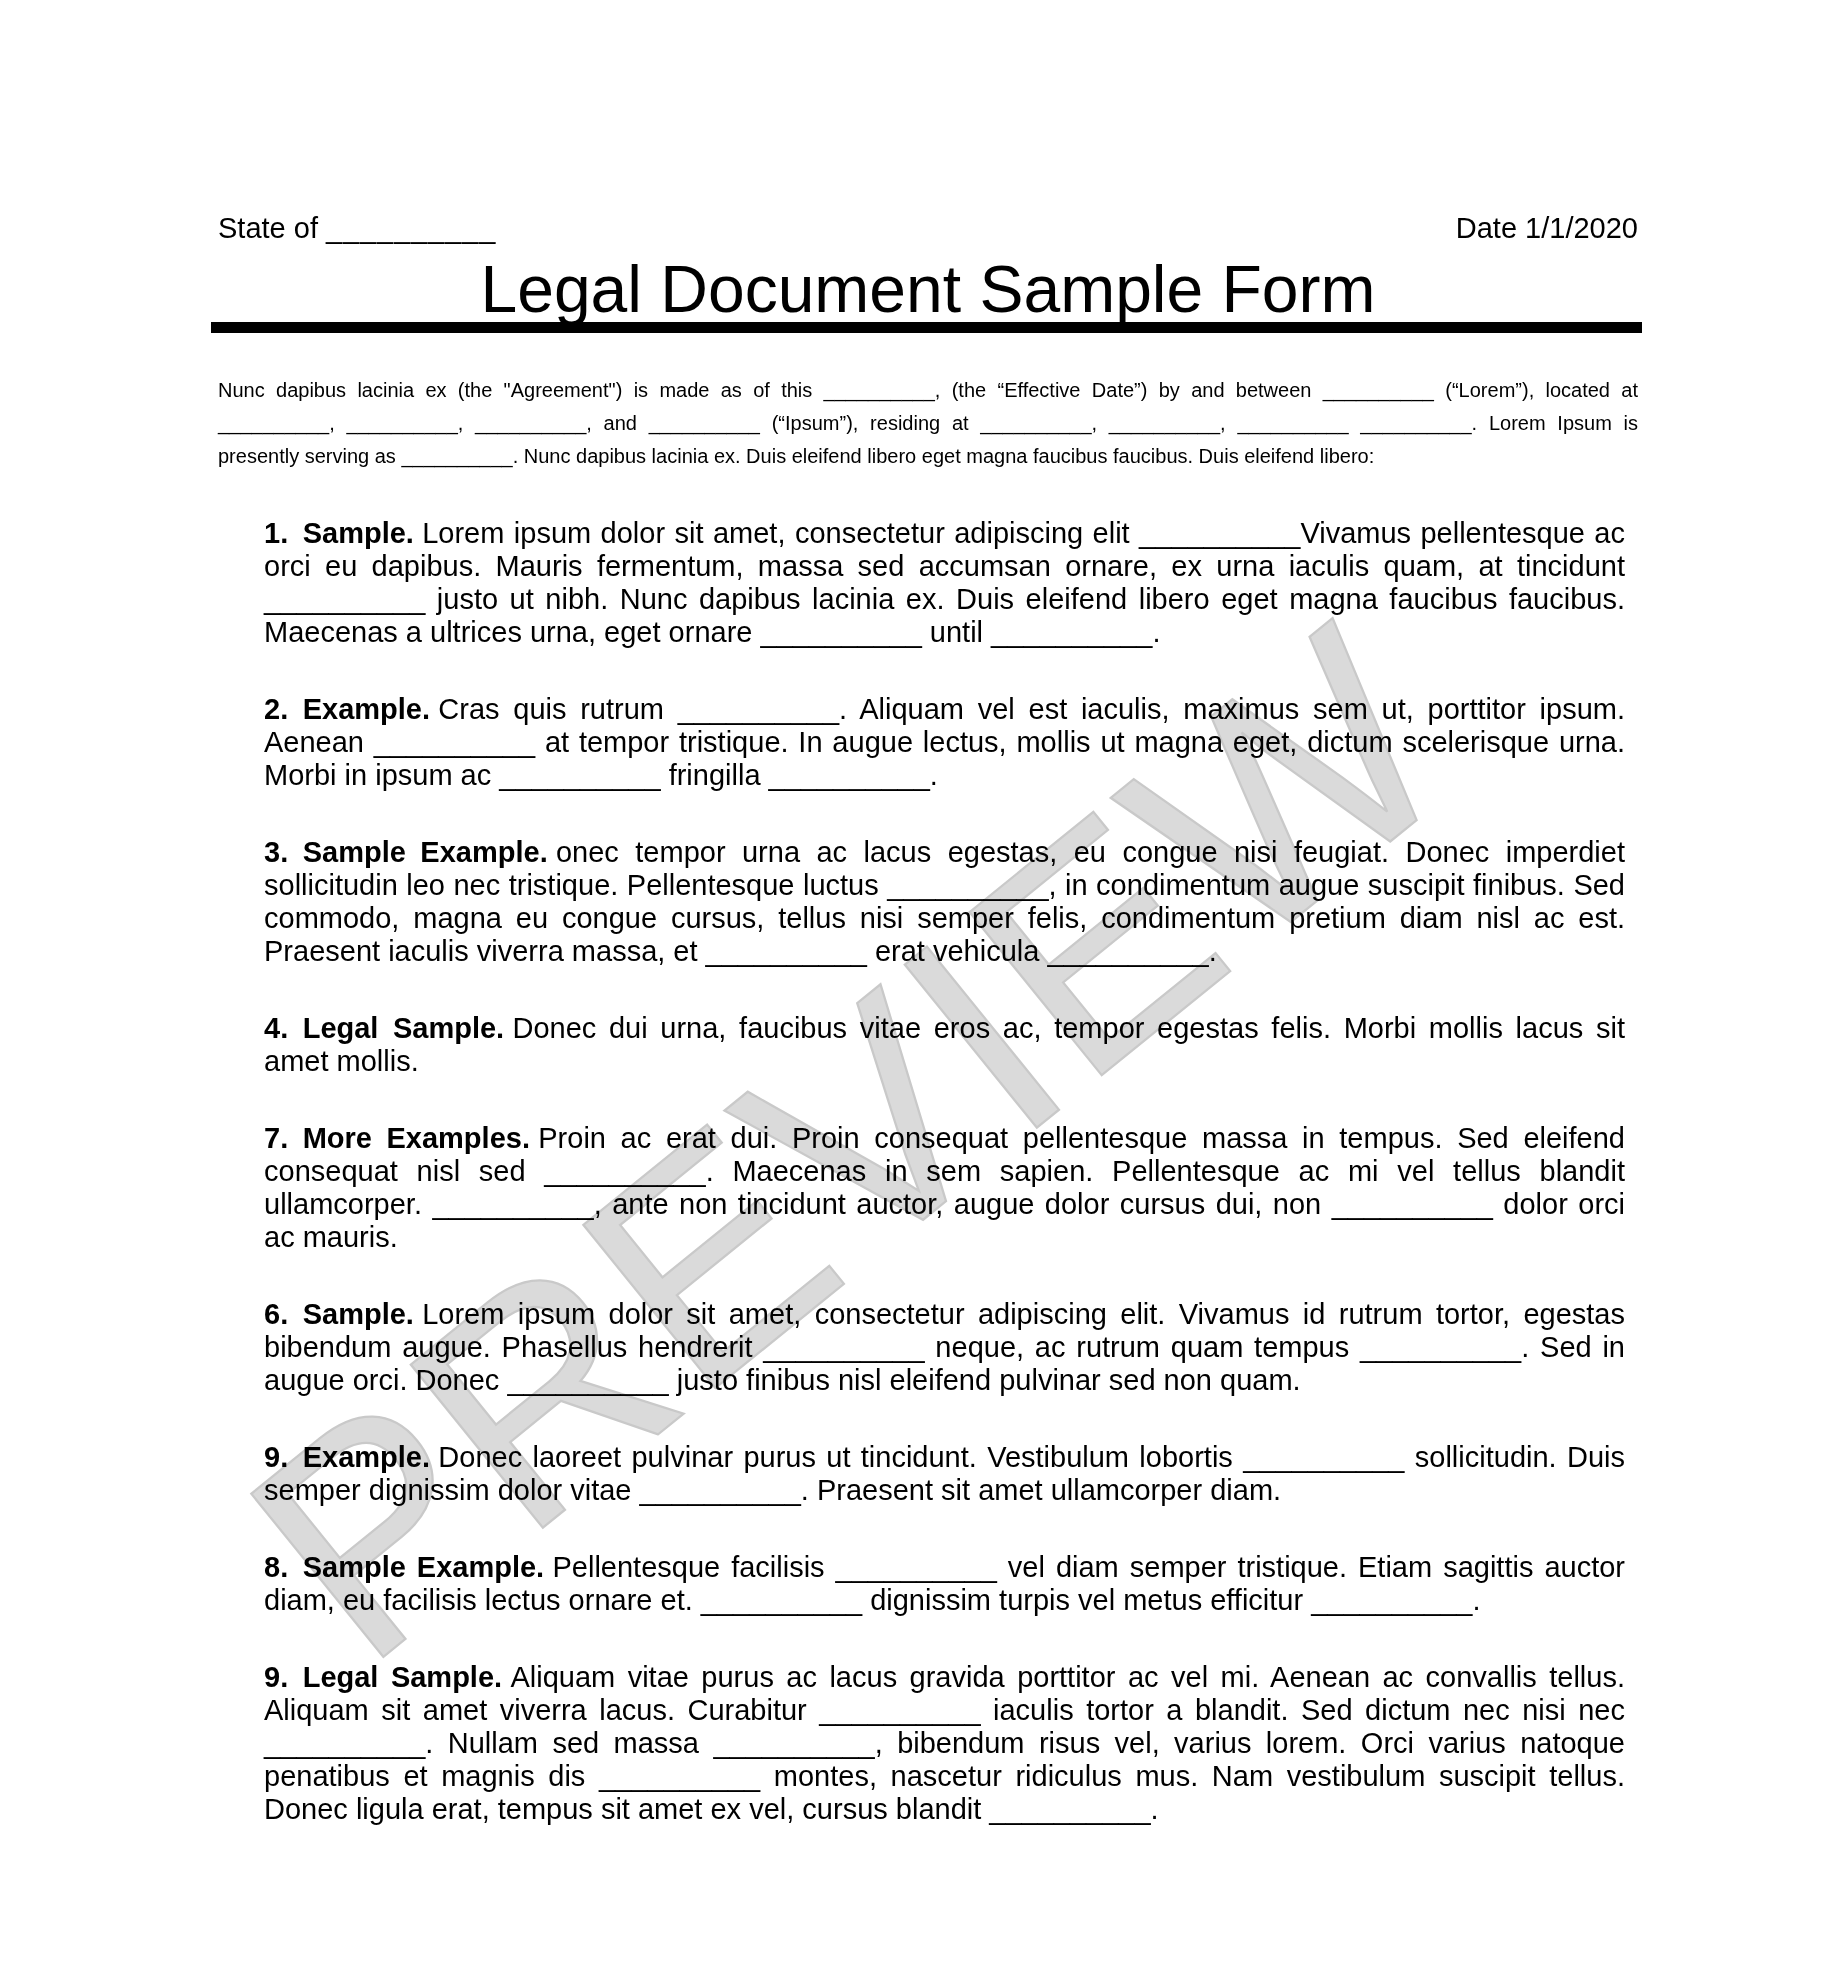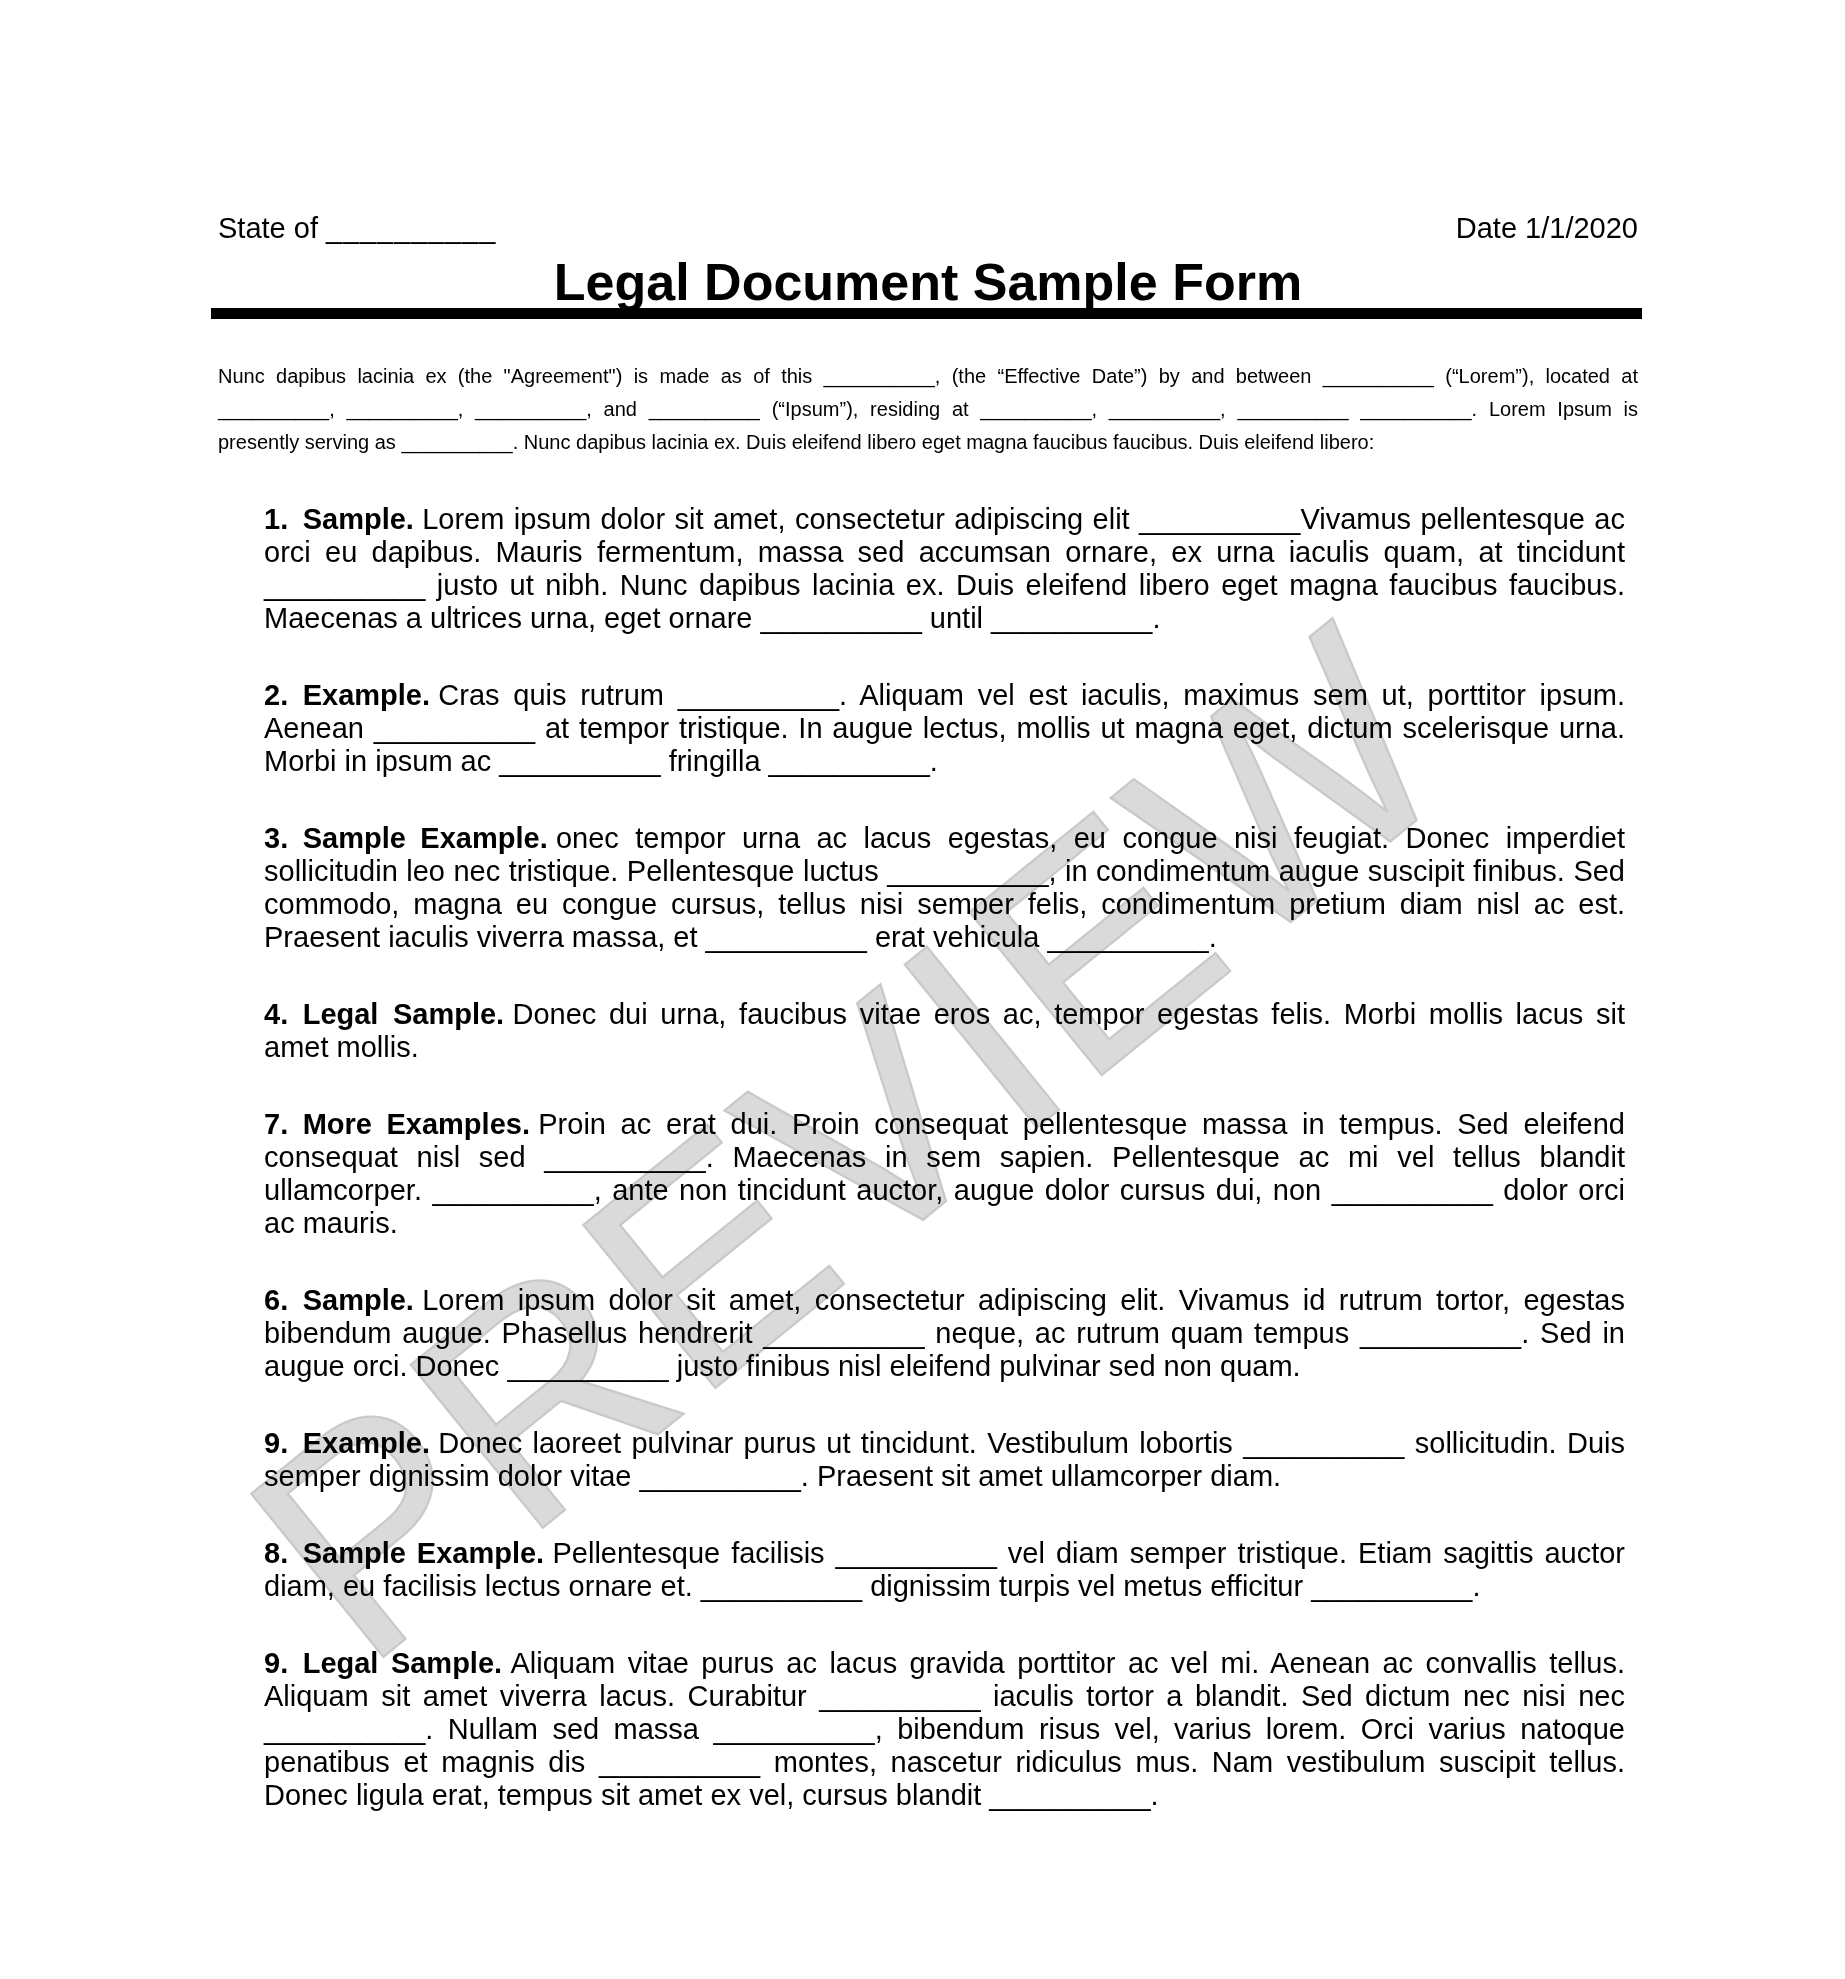--- a/index.html
+++ b/index.html
@@ -41,22 +41,22 @@
     justify-content: space-between;
     align-items: flex-end;
     font-size: 29px;
     line-height: 33px;
   }
   .state-blank { letter-spacing: 0.9px; }
 
   .title {
     margin: 11px 0 0 0;
     text-align: center;
-    font-size: 52px;
-    font-weight: bold;
+    font-size: 66px;
+    font-weight: normal;
     line-height: 1.0;
   }
   .rule {
     height: 11px;
     background: #000;
     margin: 0 -3.7px 0 -7.4px;
   }
 
   .intro {
     margin: 41px 0 0 0;

